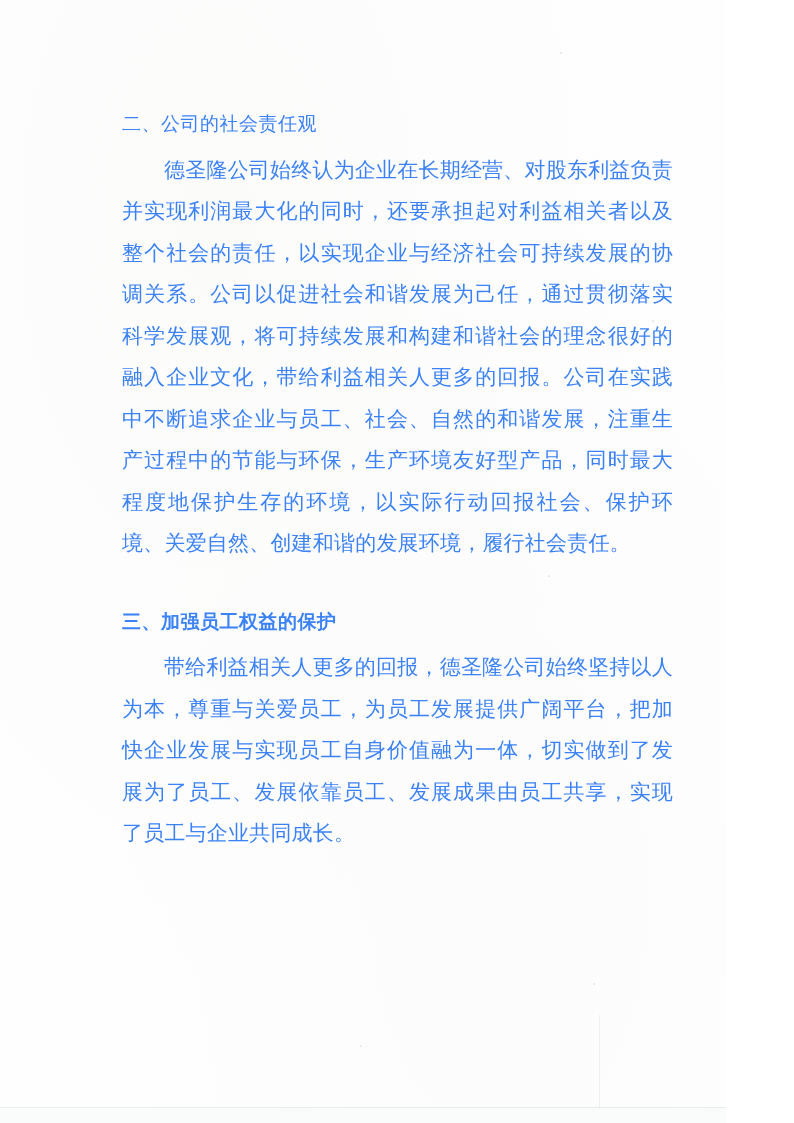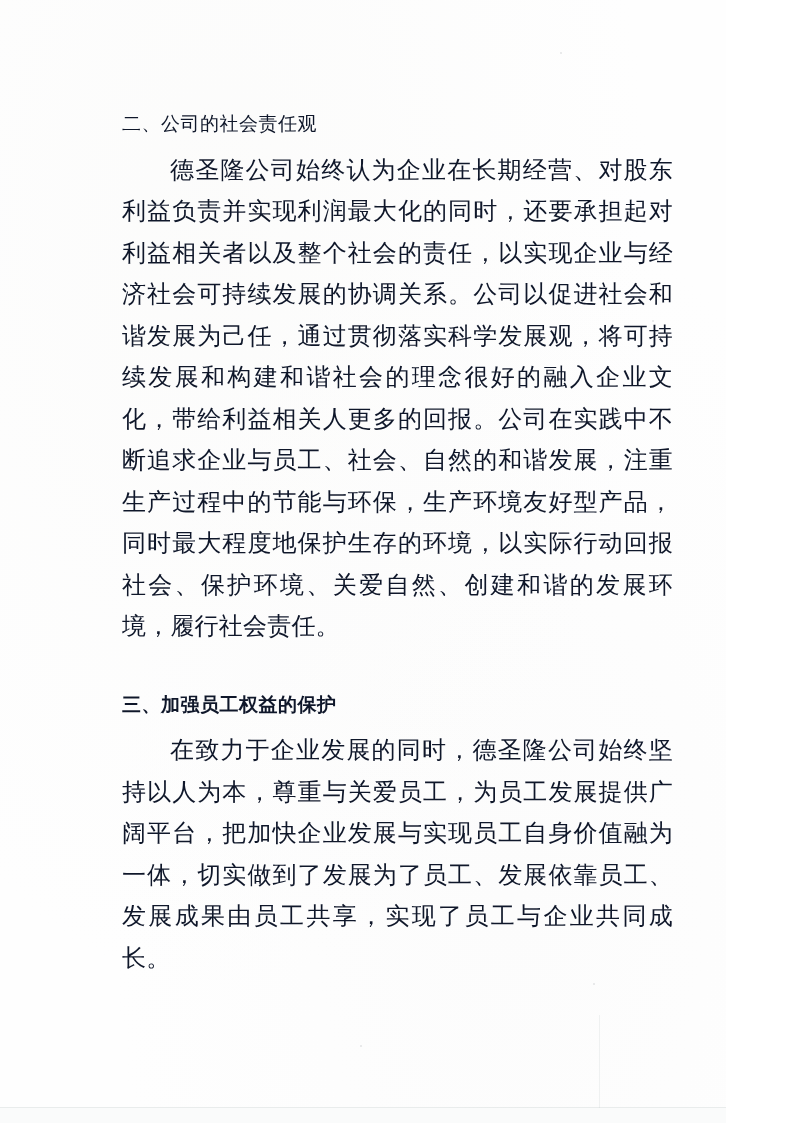--- a/index.html
+++ b/index.html
@@ -7,21 +7,21 @@
     padding: 0;
     background: #ffffff;
   }
   .page {
     position: relative;
     width: 726px;
     height: 1123px;
     background: #fefefe;
     overflow: hidden;
     font-family: "Liberation Serif", "DejaVu Serif", serif;
-    color: #0f172a;
+    color: #3b82f6;
   }
   
   .page::before {
     content: "";
     position: absolute;
     inset: 0;
     background:
       radial-gradient(ellipse at 30% 20%, rgba(250,250,249,0.6), rgba(255,255,255,0) 60%),
       radial-gradient(ellipse at 70% 80%, rgba(250,250,250,0.5), rgba(255,255,255,0) 55%);
     pointer-events: none;
@@ -37,21 +37,21 @@
     font-weight: normal;
     line-height: 41.5px;
     margin: 0 0 5px 0;
     letter-spacing: 0.5px;
   }
   .section-heading.second {
     margin-top: 36px;
     font-weight: bold;
   }
   .body-paragraph {
-    font-size: 24px;
+    font-size: 21px;
     line-height: 41.5px;
     margin: 0;
     text-align: justify;
     text-justify: inter-ideograph;
     text-indent: 2em;
     letter-spacing: 0.2px;
   }
   
   .scan-bottom-edge {
     position: absolute;
@@ -97,21 +97,21 @@
 <div class="page">
 
   <div class="content">
 
     <h2 class="section-heading">二、公司的社会责任观</h2>
 
     <p class="body-paragraph">德圣隆公司始终认为企业在长期经营、对股东利益负责并实现利润最大化的同时，还要承担起对利益相关者以及整个社会的责任，以实现企业与经济社会可持续发展的协调关系。公司以促进社会和谐发展为己任，通过贯彻落实科学发展观，将可持续发展和构建和谐社会的理念很好的融入企业文化，带给利益相关人更多的回报。公司在实践中不断追求企业与员工、社会、自然的和谐发展，注重生产过程中的节能与环保，生产环境友好型产品，同时最大程度地保护生存的环境，以实际行动回报社会、保护环境、关爱自然、创建和谐的发展环境，履行社会责任。</p>
 
     <h2 class="section-heading second">三、加强员工权益的保护</h2>
 
-    <p class="body-paragraph">在致力于企业发展的同时，德圣隆公司始终坚持以人为本，尊重与关爱员工，为员工发展提供广阔平台，把加快企业发展与实现员工自身价值融为一体，切实做到了发展为了员工、发展依靠员工、发展成果由员工共享，实现了员工与企业共同成长。</p>
+    <p class="body-paragraph">带给利益相关人更多的回报，德圣隆公司始终坚持以人为本，尊重与关爱员工，为员工发展提供广阔平台，把加快企业发展与实现员工自身价值融为一体，切实做到了发展为了员工、发展依靠员工、发展成果由员工共享，实现了员工与企业共同成长。</p>
 
 
   </div>
 
   <div class="scan-vert-streak"></div>
   <div class="scan-bottom-edge"></div>
   <div class="scan-bottom-band"></div>
 
   <div class="speck s1"></div>
   <div class="speck s2"></div>

